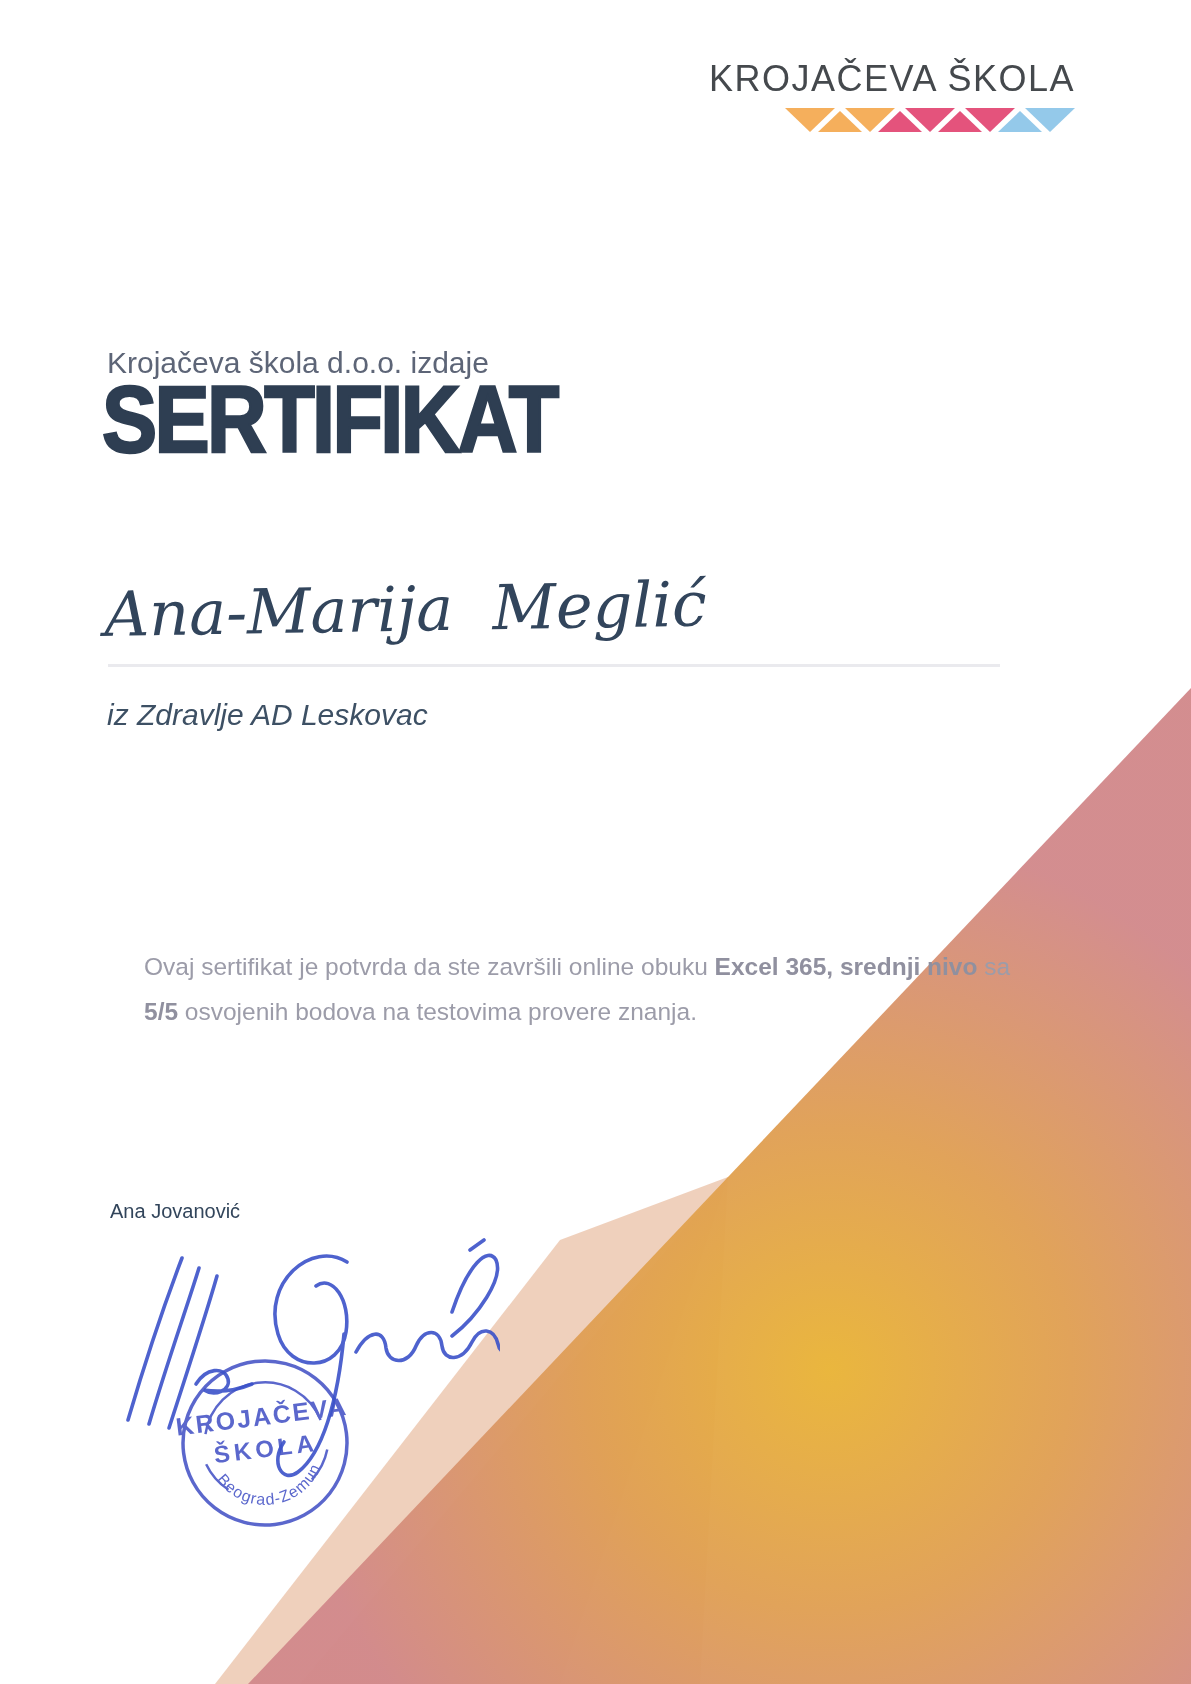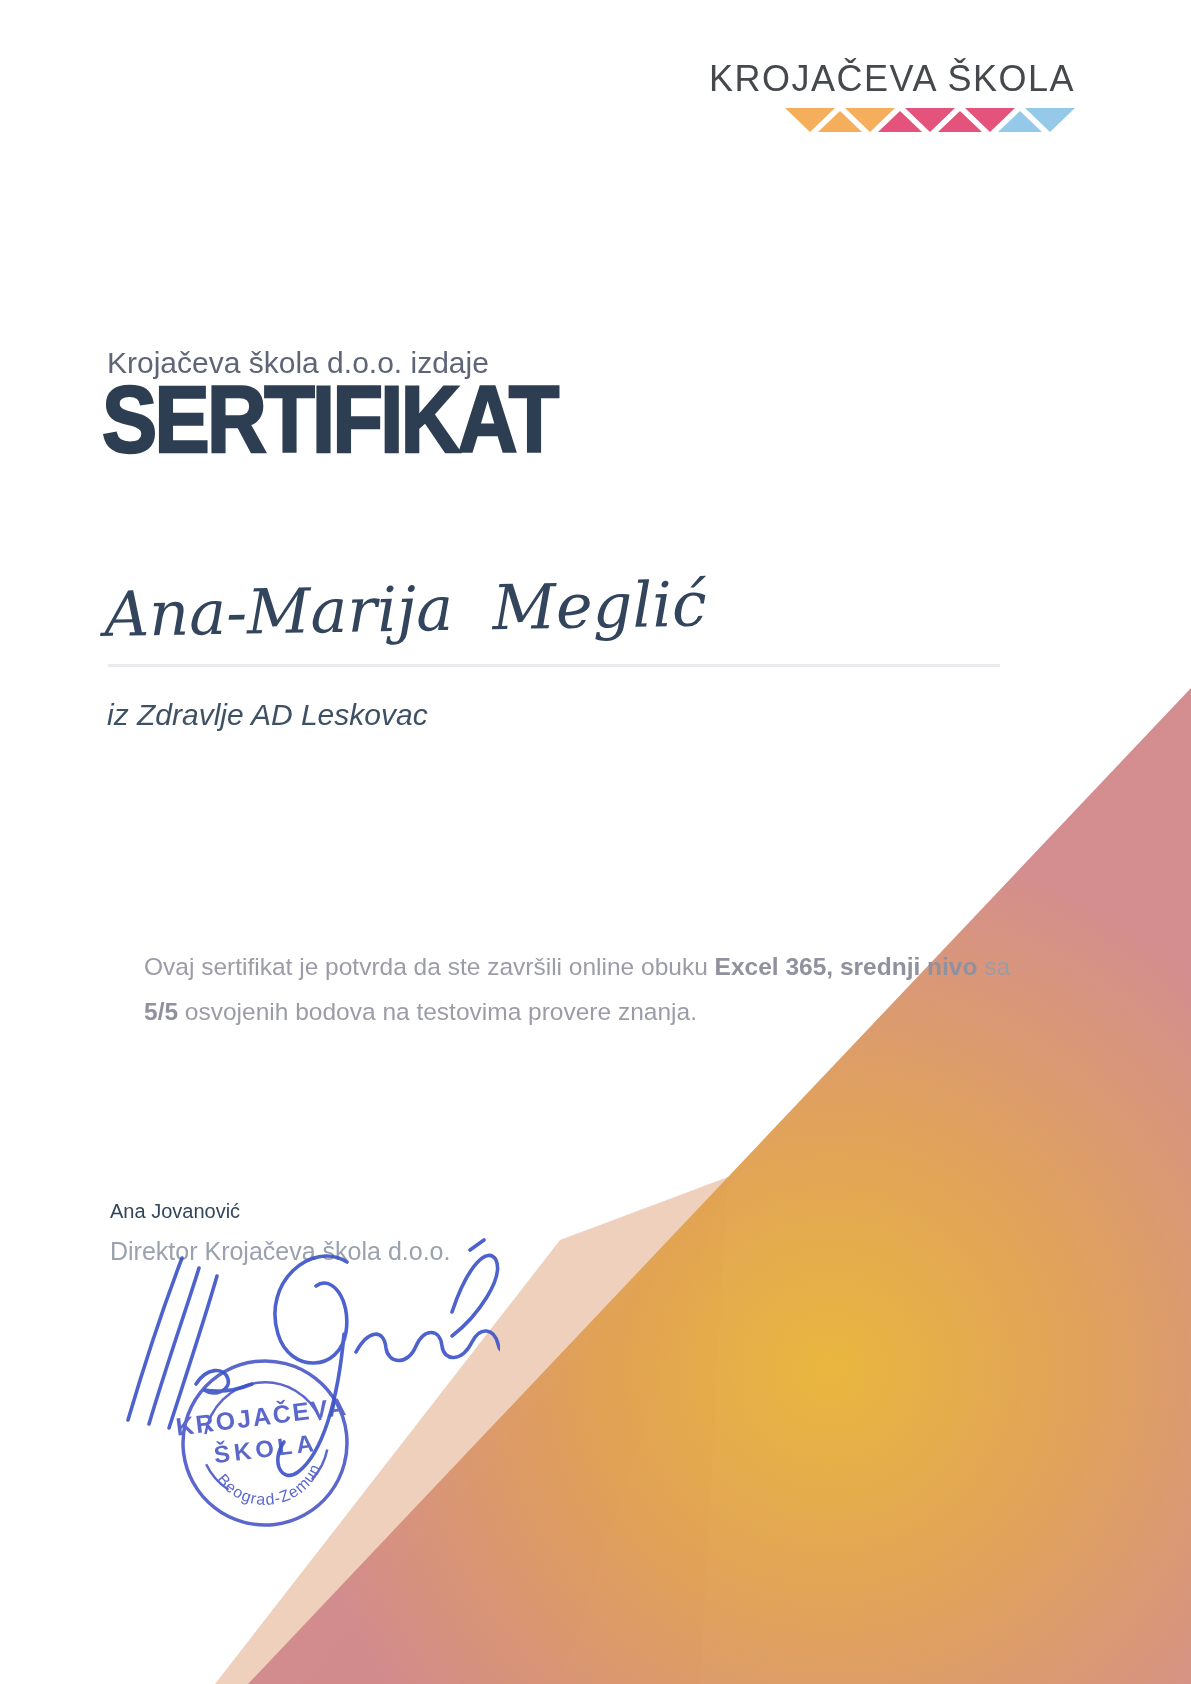--- a/index.html
+++ b/index.html
@@ -116,21 +116,20 @@
 
   <div class="layer name-underline"></div>
   <div class="layer recipient-name">Ana-Marija  Meglić</div>
   <div class="layer recipient-org">iz Zdravlje AD Leskovac</div>
 
   <div class="layer body-par">
     <span>Ovaj sertifikat je potvrda da ste završili online obuku </span><b>Excel 365, srednji nivo</b><span> sa  </span><b>5/5</b><span>  osvojenih bodova na testovima provere znanja.</span>
   </div>
 
   <div class="layer signer-name">Ana Jovanović</div>
-  <div class="layer signer-title">Direktor Krojačeva škola d.o.o.</div>
 
   <svg class="sig-stamp layer" width="420" height="330" viewBox="80 1235 420 330" aria-hidden="true">
 
     <g transform="translate(265,1443) rotate(-7)" stroke="#4553c6" fill="none" opacity="0.88">
       <circle cx="0" cy="0" r="82" stroke-width="3.5"></circle>
       <path d="M -58 -16 A 60 60 0 0 1 58 -16" stroke-width="2.5"></path>
       <path d="M -61 14 A 62 62 0 0 0 -42 42" stroke-width="2.5"></path>
       <path d="M 61 14 A 62 62 0 0 1 42 42" stroke-width="2.5"></path>
       <text x="0" y="-18" text-anchor="middle" fill="#4553c6" stroke="none" font-size="25" font-weight="bold" letter-spacing="2">KROJAČEVA</text>
       <text x="0" y="14" text-anchor="middle" fill="#4553c6" stroke="none" font-size="24" font-weight="bold" letter-spacing="4">ŠKOLA</text>

